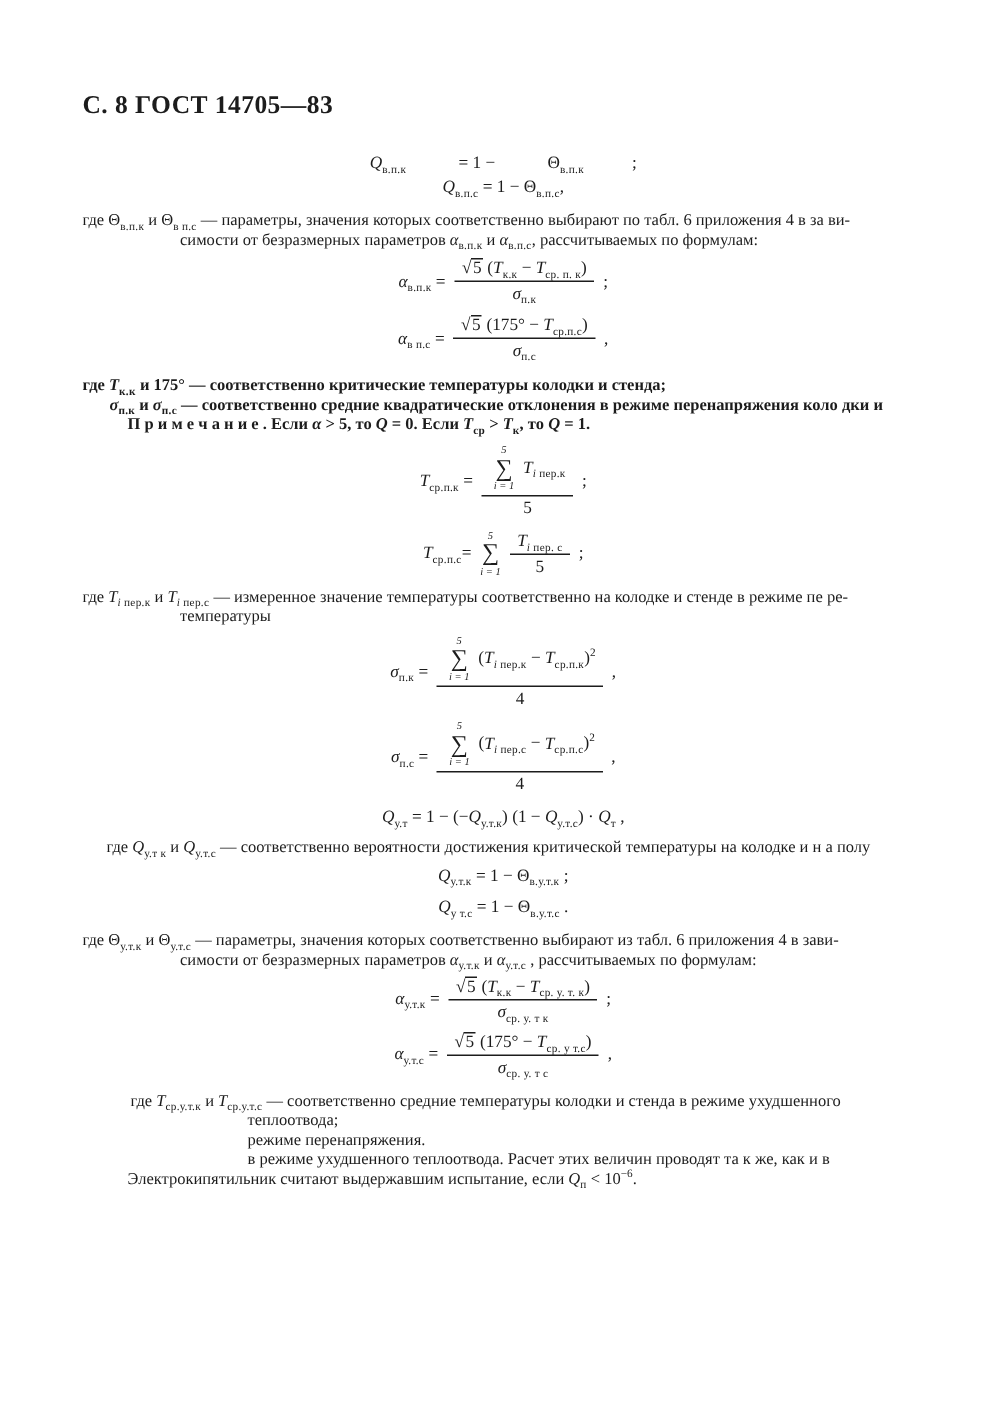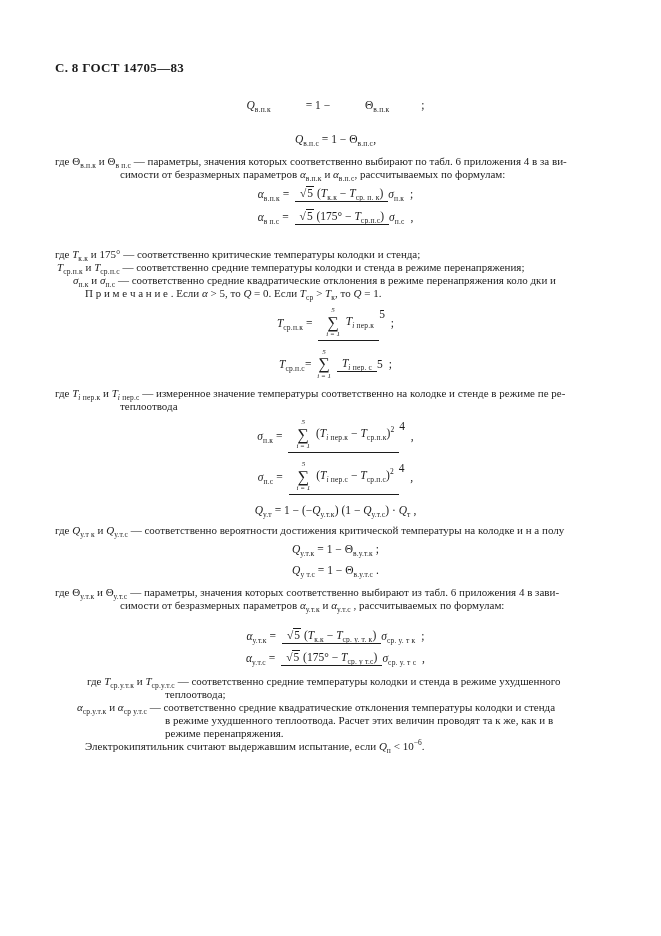--- a/index.html
+++ b/index.html
@@ -3,33 +3,33 @@
 <meta charset="utf-8">
 <style>
   html,body{margin:0;padding:0;}
   body{
     width:661px;height:936px;background:#ffffff;color:#1c1c1c;
     font-family:"Liberation Serif","DejaVu Serif",serif;
     overflow:hidden;
   }
   .sheet{width:661px;height:936px;background:#fff;box-sizing:border-box;
     padding:60px 45px 0 55px;}
-  .hdr{font-weight:bold;font-size:13px;letter-spacing:0.3px;}
+  .hdr{font-weight:bold;font-size:17px;letter-spacing:0.3px;}
   .content{margin-top:0;}
   
   .para{font-size:11px;line-height:13px;}
   .line{white-space:nowrap;}
   
   .formula{display:flex;justify-content:center;align-items:center;
     font-size:11.5px;line-height:14px;}
   .it{font-style:italic;}
   sub{font-size:7.5px;line-height:0;letter-spacing:0.2px;}
   sup{font-size:7.5px;line-height:0;}
   .v{white-space:nowrap;}
-  .frac{display:inline-flex;flex-direction:row;
+  .frac{display:inline-flex;flex-direction:column;align-items:center;
     margin:0 3px;vertical-align:middle;}
   .frac .n{display:block;border-bottom:1px solid #1c1c1c;
     padding:0 5px 1px 5px;text-align:center;white-space:nowrap;}
   .frac .d{display:block;padding-top:1px;text-align:center;white-space:nowrap;}
   .sum{display:inline-flex;flex-direction:column;align-items:center;
     line-height:1;margin:0 3px;vertical-align:middle;}
   .sum .lim{font-size:7px;line-height:1.25;font-style:italic;}
   .sum .sig{font-size:16px;line-height:0.95;font-style:normal;}
   .sqrt{white-space:nowrap;}
   .sqrt .rad{border-top:1px solid #1c1c1c;padding:0 1px;}
@@ -39,21 +39,21 @@
 
 <div class="sheet">
   <div class="hdr">С. 8 ГОСТ 14705—83</div>
   <div class="content">
       <div class="formula" style="margin-top: 22px; gap: 32px;">
         <span class="v"><span class="it">Q</span><sub>в.п.к</sub></span>
         <span class="t">&nbsp;=&nbsp;1&nbsp;−&nbsp;</span>
         <span class="v"><span>Θ</span><sub>в.п.к</sub></span>
         <span class="t">;</span>
       </div>
-      <div class="formula" style="margin-top: 20px;">
+      <div class="formula" style="margin-top: 2px;">
         <span class="v"><span class="it">Q</span><sub>в.п.с</sub></span>
         <span class="t">&nbsp;=&nbsp;1&nbsp;−&nbsp;</span>
         <span class="v"><span>Θ</span><sub>в.п.с</sub></span>
         <span class="t">,</span>
       </div>
       <div class="para" style="margin-top: 9px;">
         <div class="line" style="padding-left: 0px;"><span class="t">где </span><span class="v"><span>Θ</span><sub>в.п.к</sub></span><span class="t"> и </span><span class="v"><span>Θ</span><sub>в п.с</sub></span><span class="t"> — параметры, значения которых соответственно выбирают по табл. 6 приложения 4 в за ви-</span></div>
         <div class="line" style="padding-left: 65px;"><span class="t">симости от безразмерных параметров </span><span class="v"><span class="it">α</span><sub>в.п.к</sub></span><span class="t"> и </span><span class="v"><span class="it">α</span><sub>в.п.с</sub></span><span class="t">, рассчитываемых по формулам:</span></div>
       </div>
       <div class="formula" style="margin-top: 5px;">
@@ -67,23 +67,22 @@
       </div>
       <div class="formula" style="margin-top: 7px;">
         <span class="v"><span class="it">α</span><sub>в п.с</sub></span>
         <span class="t">&nbsp;=&nbsp;</span>
         <span class="frac">
           <span class="n"><span class="sqrt">√<span class="rad">5</span></span><span class="t"> (175° − </span><span class="v"><span class="it">T</span><sub>ср.п.с</sub></span><span class="t">)</span></span>
           <span class="d"><span class="v"><span class="it">σ</span><sub>п.с</sub></span></span>
         </span>
         <span class="t">&nbsp;,</span>
       </div>
-      <div class="para" style="margin-top: 23px;">
+      <div class="para" style="margin-top: 10px; font-weight: bold;">
         <div class="line" style="padding-left: 0px;"><span class="t">где </span><span class="v"><span class="it">T</span><sub>к.к</sub></span><span class="t"> и 175° — соответственно критические температуры колодки и стенда;</span></div>
-        <div class="line" style="padding-left: 2px;"><span class="v"><span class="it">T</span><sub>ср.п.к</sub></span><span class="t"> и </span><span class="v"><span class="it">T</span><sub>ср.п.с</sub></span><span class="t"> — соответственно средние температуры колодки и стенда в режиме перенапряжения;</span></div>
         <div class="line" style="padding-left: 18px;"><span class="v"><span class="it">σ</span><sub>п.к</sub></span><span class="t"> и </span><span class="v"><span class="it">σ</span><sub>п.с</sub></span><span class="t"> — соответственно средние квадратические отклонения в режиме перенапряжения коло дки и</span></div>
         <div class="line" style="padding-left: 30px;"><span class="t">П р и м е ч а н и е . Если </span><span class="v"><span class="it">α</span></span><span class="t"> &gt; 5, то </span><span class="v"><span class="it">Q</span></span><span class="t"> = 0. Если </span><span class="v"><span class="it">T</span><sub>ср</sub></span><span class="t"> &gt; </span><span class="v"><span class="it">T</span><sub>к</sub></span><span class="t">, то </span><span class="v"><span class="it">Q</span></span><span class="t"> = 1.</span></div>
       </div>
       <div class="formula" style="margin-top: 6px;">
         <span class="v"><span class="it">T</span><sub>ср.п.к</sub></span>
         <span class="t">&nbsp;=&nbsp;</span>
         <span class="frac">
           <span class="n"><span class="sum">
               <span class="lim">5</span>
               <span class="sig">∑</span>
@@ -102,21 +101,21 @@
           <span class="lim">i = 1</span>
         </span>
         <span class="frac">
           <span class="n"><span class="v"><span class="it">T</span><sub><span class="v"><span class="it">i</span></span><span class="v"><span> пер. с</span></span></sub></span></span>
           <span class="d"><span class="t">5</span></span>
         </span>
         <span class="t">&nbsp;;</span>
       </div>
       <div class="para" style="margin-top: 7px;">
         <div class="line" style="padding-left: 0px;"><span class="t">где </span><span class="v"><span class="it">T</span><sub><span class="v"><span class="it">i</span></span><span class="v"><span> пер.к</span></span></sub></span><span class="t"> и </span><span class="v"><span class="it">T</span><sub><span class="v"><span class="it">i</span></span><span class="v"><span> пер.с</span></span></sub></span><span class="t"> — измеренное значение температуры соответственно на колодке и стенде в режиме пе ре-</span></div>
-        <div class="line" style="padding-left: 65px;"><span class="t">теплоотвода</span></div>
+        <div class="line" style="padding-left: 65px;"><span class="t">температуры</span></div>
       </div>
       <div class="formula" style="margin-top: 5px;">
         <span class="v"><span class="it">σ</span><sub>п.к</sub></span>
         <span class="t">&nbsp;=&nbsp;</span>
         <span class="frac">
           <span class="n"><span class="sum">
               <span class="lim">5</span>
               <span class="sig">∑</span>
               <span class="lim">i = 1</span>
             </span><span class="t"> (</span><span class="v"><span class="it">T</span><sub><span class="v"><span class="it">i</span></span><span class="v"><span> пер.к</span></span></sub></span><span class="t"> − </span><span class="v"><span class="it">T</span><sub>ср.п.к</sub></span><span class="t">)</span><sup>2</sup></span>
@@ -141,58 +140,57 @@
         <span class="v"><span class="it">Q</span><sub>у.т</sub></span>
         <span class="t">&nbsp;=&nbsp;1&nbsp;−&nbsp;(−</span>
         <span class="v"><span class="it">Q</span><sub>у.т.к</sub></span>
         <span class="t">)&nbsp;(1&nbsp;−&nbsp;</span>
         <span class="v"><span class="it">Q</span><sub>у.т.с</sub></span>
         <span class="t">)&nbsp;·&nbsp;</span>
         <span class="v"><span class="it">Q</span><sub>т</sub></span>
         <span class="t">&nbsp;,</span>
       </div>
       <div class="para" style="margin-top: 7px;">
-        <div class="line" style="padding-left: 0px;"><span class="t">где </span><span class="v"><span class="it">Q</span><sub>у.т к</sub></span><span class="t"> и </span><span class="v"><span class="it">Q</span><sub>у.т.с</sub></span><span class="t"> — соответственно вероятности достижения критической температуры на колодке и н а полу</span></div>
+        <div class="line" style="padding-left: 0px; margin-left: 16px;"><span class="t">где </span><span class="v"><span class="it">Q</span><sub>у.т к</sub></span><span class="t"> и </span><span class="v"><span class="it">Q</span><sub>у.т.с</sub></span><span class="t"> — соответственно вероятности достижения критической температуры на колодке и н а полу</span></div>
       </div>
       <div class="formula" style="margin-top: 5px;">
         <span class="v"><span class="it">Q</span><sub>у.т.к</sub></span>
         <span class="t">&nbsp;=&nbsp;1&nbsp;−&nbsp;</span>
         <span class="v"><span>Θ</span><sub>в.у.т.к</sub></span>
         <span class="t">&nbsp;;</span>
       </div>
       <div class="formula" style="margin-top: 7px;">
         <span class="v"><span class="it">Q</span><sub>у т.с</sub></span>
         <span class="t">&nbsp;=&nbsp;1&nbsp;−&nbsp;</span>
         <span class="v"><span>Θ</span><sub>в.у.т.с</sub></span>
         <span class="t">&nbsp;.</span>
       </div>
       <div class="para" style="margin-top: 9px;">
         <div class="line" style="padding-left: 0px;"><span class="t">где </span><span class="v"><span>Θ</span><sub>у.т.к</sub></span><span class="t"> и </span><span class="v"><span>Θ</span><sub>у.т.с</sub></span><span class="t"> — параметры, значения которых  соответственно  выбирают из табл. 6 приложения 4 в  зави-</span></div>
         <div class="line" style="padding-left: 65px;"><span class="t">симости от безразмерных параметров </span><span class="v"><span class="it">α</span><sub>у.т.к</sub></span><span class="t"> и </span><span class="v"><span class="it">α</span><sub>у.т.с</sub></span><span class="t"> , рассчитываемых по формулам:</span></div>
       </div>
-      <div class="formula" style="margin-top: 16px;">
+      <div class="formula" style="margin-top: 4px;">
         <span class="v"><span class="it">α</span><sub>у.т.к</sub></span>
         <span class="t">&nbsp;=&nbsp;</span>
         <span class="frac">
           <span class="n"><span class="sqrt">√<span class="rad">5</span></span><span class="t"> (</span><span class="v"><span class="it">T</span><sub>к.к</sub></span><span class="t"> − </span><span class="v"><span class="it">T</span><sub>ср. у. т. к</sub></span><span class="t">)</span></span>
           <span class="d"><span class="v"><span class="it">σ</span><sub>ср. у. т к</sub></span></span>
         </span>
         <span class="t">&nbsp;;</span>
       </div>
       <div class="formula" style="margin-top: 6px;">
         <span class="v"><span class="it">α</span><sub>у.т.с</sub></span>
         <span class="t">&nbsp;=&nbsp;</span>
         <span class="frac">
           <span class="n"><span class="sqrt">√<span class="rad">5</span></span><span class="t"> (175° − </span><span class="v"><span class="it">T</span><sub>ср. у т.с</sub></span><span class="t">)</span></span>
           <span class="d"><span class="v"><span class="it">σ</span><sub>ср. у. т с</sub></span></span>
         </span>
         <span class="t">&nbsp;,</span>
       </div>
       <div class="para" style="margin-top: 9px;">
         <div class="line" style="padding-left: 0px; margin-left: 32px;"><span class="t">где </span><span class="v"><span class="it">T</span><sub>ср.у.т.к</sub></span><span class="t"> и </span><span class="v"><span class="it">T</span><sub>ср.у.т.с</sub></span><span class="t"> — соответственно  средние  температуры  колодки  и стенда в режиме ухудшенного</span></div>
         <div class="line" style="padding-left: 110px;"><span class="t">теплоотвода;</span></div>
-        <div class="line" style="padding-left: 22px;"><span class="v"><span class="it">α</span><sub>ср.у.т.к</sub></span><span class="t"> и </span><span class="v"><span class="it">α</span><sub>ср у.т.с</sub></span><span class="t"> — соответственно средние квадратические отклонения температуры колодки и стенда</span></div>
+        <div class="line" style="padding-left: 110px;"><span class="t">режиме перенапряжения.</span></div>
         <div class="line" style="padding-left: 110px;"><span class="t">в режиме ухудшенного теплоотвода. Расчет этих величин проводят та к же, как и в</span></div>
-        <div class="line" style="padding-left: 110px;"><span class="t">режиме перенапряжения.</span></div>
         <div class="line" style="padding-left: 30px;"><span class="t">Электрокипятильник считают выдержавшим испытание, если  </span><span class="v"><span class="it">Q</span><sub>п</sub></span><span class="t"> &lt; 10</span><sup>−6</sup><span class="t">.</span></div>
       </div>
     </div>
 </div>
 
 </body></html>

